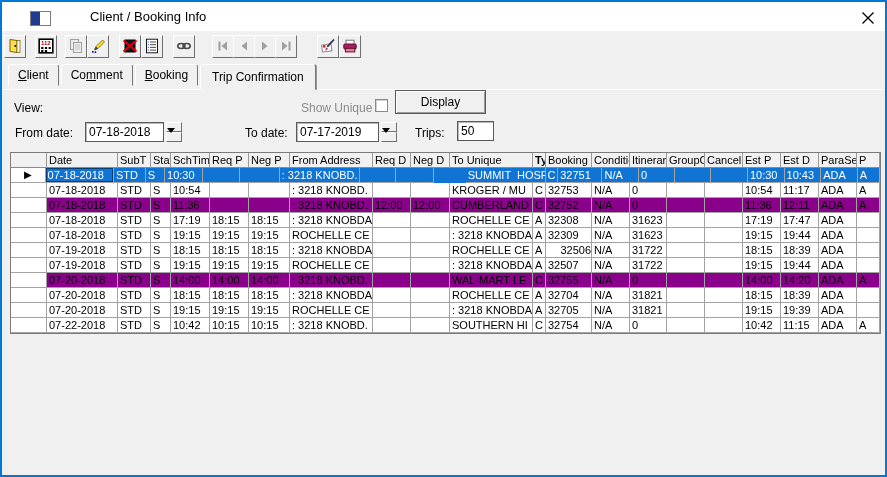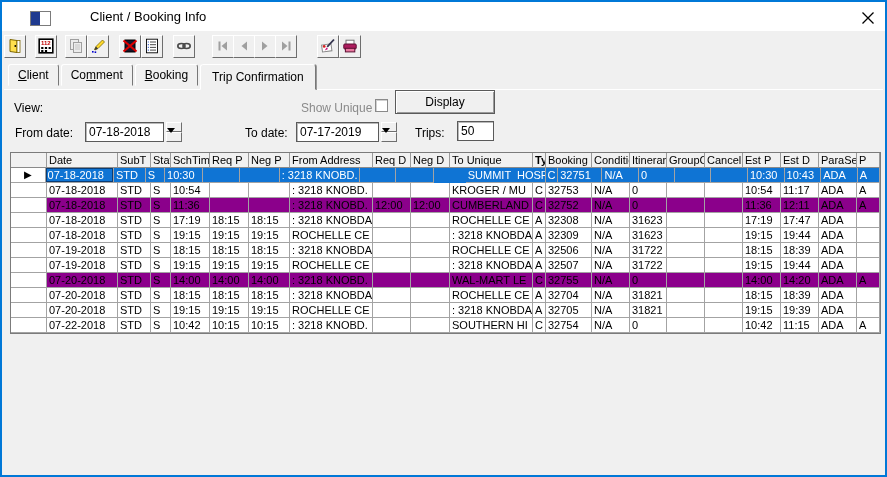--- a/index.html
+++ b/index.html
@@ -182,21 +182,21 @@
       <div class="tab"><u>B</u>ooking</div>
       <div class="tab active">Trip Confirmation</div>
     </div>
   <div class="panel-line"></div>
 
   <div class="lbl" style="left:12px; top:99px;">View:</div>
 
   <div class="lbl gray" style="left:299px; top:99px;">Show Unique</div>
   <div class="checkbox" style="left:373px; top:97px;"></div>
 
-  <div class="pushbtn" style="left:393px; top:88px; width:100px; height:24px; line-height:22px;">Display</div>
+  <div class="pushbtn" style="left:393px; top:88px; width:91px; height:24px; line-height:22px;">Display</div>
 
   <div class="lbl" style="left:13px; top:124px;">From date:</div>
   <input class="field sunken" style="left: 83px; top: 120px; width: 79px;" value="07-18-2018">
   <div class="spinner" style="left:164px; top:120px;">
     <span class="sb up"><span class="tri-up-s"></span></span>
     <span class="sb dn"><span class="tri-dn-s"></span></span>
   </div>
 
   <div class="lbl" style="left:243px; top:124px;">To date:</div>
   <input class="field sunken" style="left: 294px; top: 120px; width: 83px;" value="07-17-2019">
@@ -354,21 +354,21 @@
           <div class="gcell" style="width: 33px;">STD</div>
           <div class="gcell" style="width: 20px;">S</div>
           <div class="gcell" style="width: 39px;">18:15</div>
           <div class="gcell" style="width: 39px;">18:15</div>
           <div class="gcell" style="width: 41px;">18:15</div>
           <div class="gcell" style="width: 83px;">: 3218 KNOBDA</div>
           <div class="gcell" style="width: 38px;"></div>
           <div class="gcell" style="width: 39px;"></div>
           <div class="gcell" style="width: 83px;">ROCHELLE CE</div>
           <div class="gcell" style="width: 13px;">A</div>
-          <div class="gcell" style="width: 46px;">32506</div>
+          <div class="gcell" style="width: 46px; text-align: right;">32506</div>
           <div class="gcell" style="width: 38px;">N/A</div>
           <div class="gcell" style="width: 37px;">31722</div>
           <div class="gcell" style="width: 38px;"></div>
           <div class="gcell" style="width: 38px;"></div>
           <div class="gcell" style="width: 38px;">18:15</div>
           <div class="gcell" style="width: 38px;">18:39</div>
           <div class="gcell" style="width: 38px;">ADA</div>
           <div class="gcell" style="width: 23px;"></div>
         </div>
         <div class="grow">

